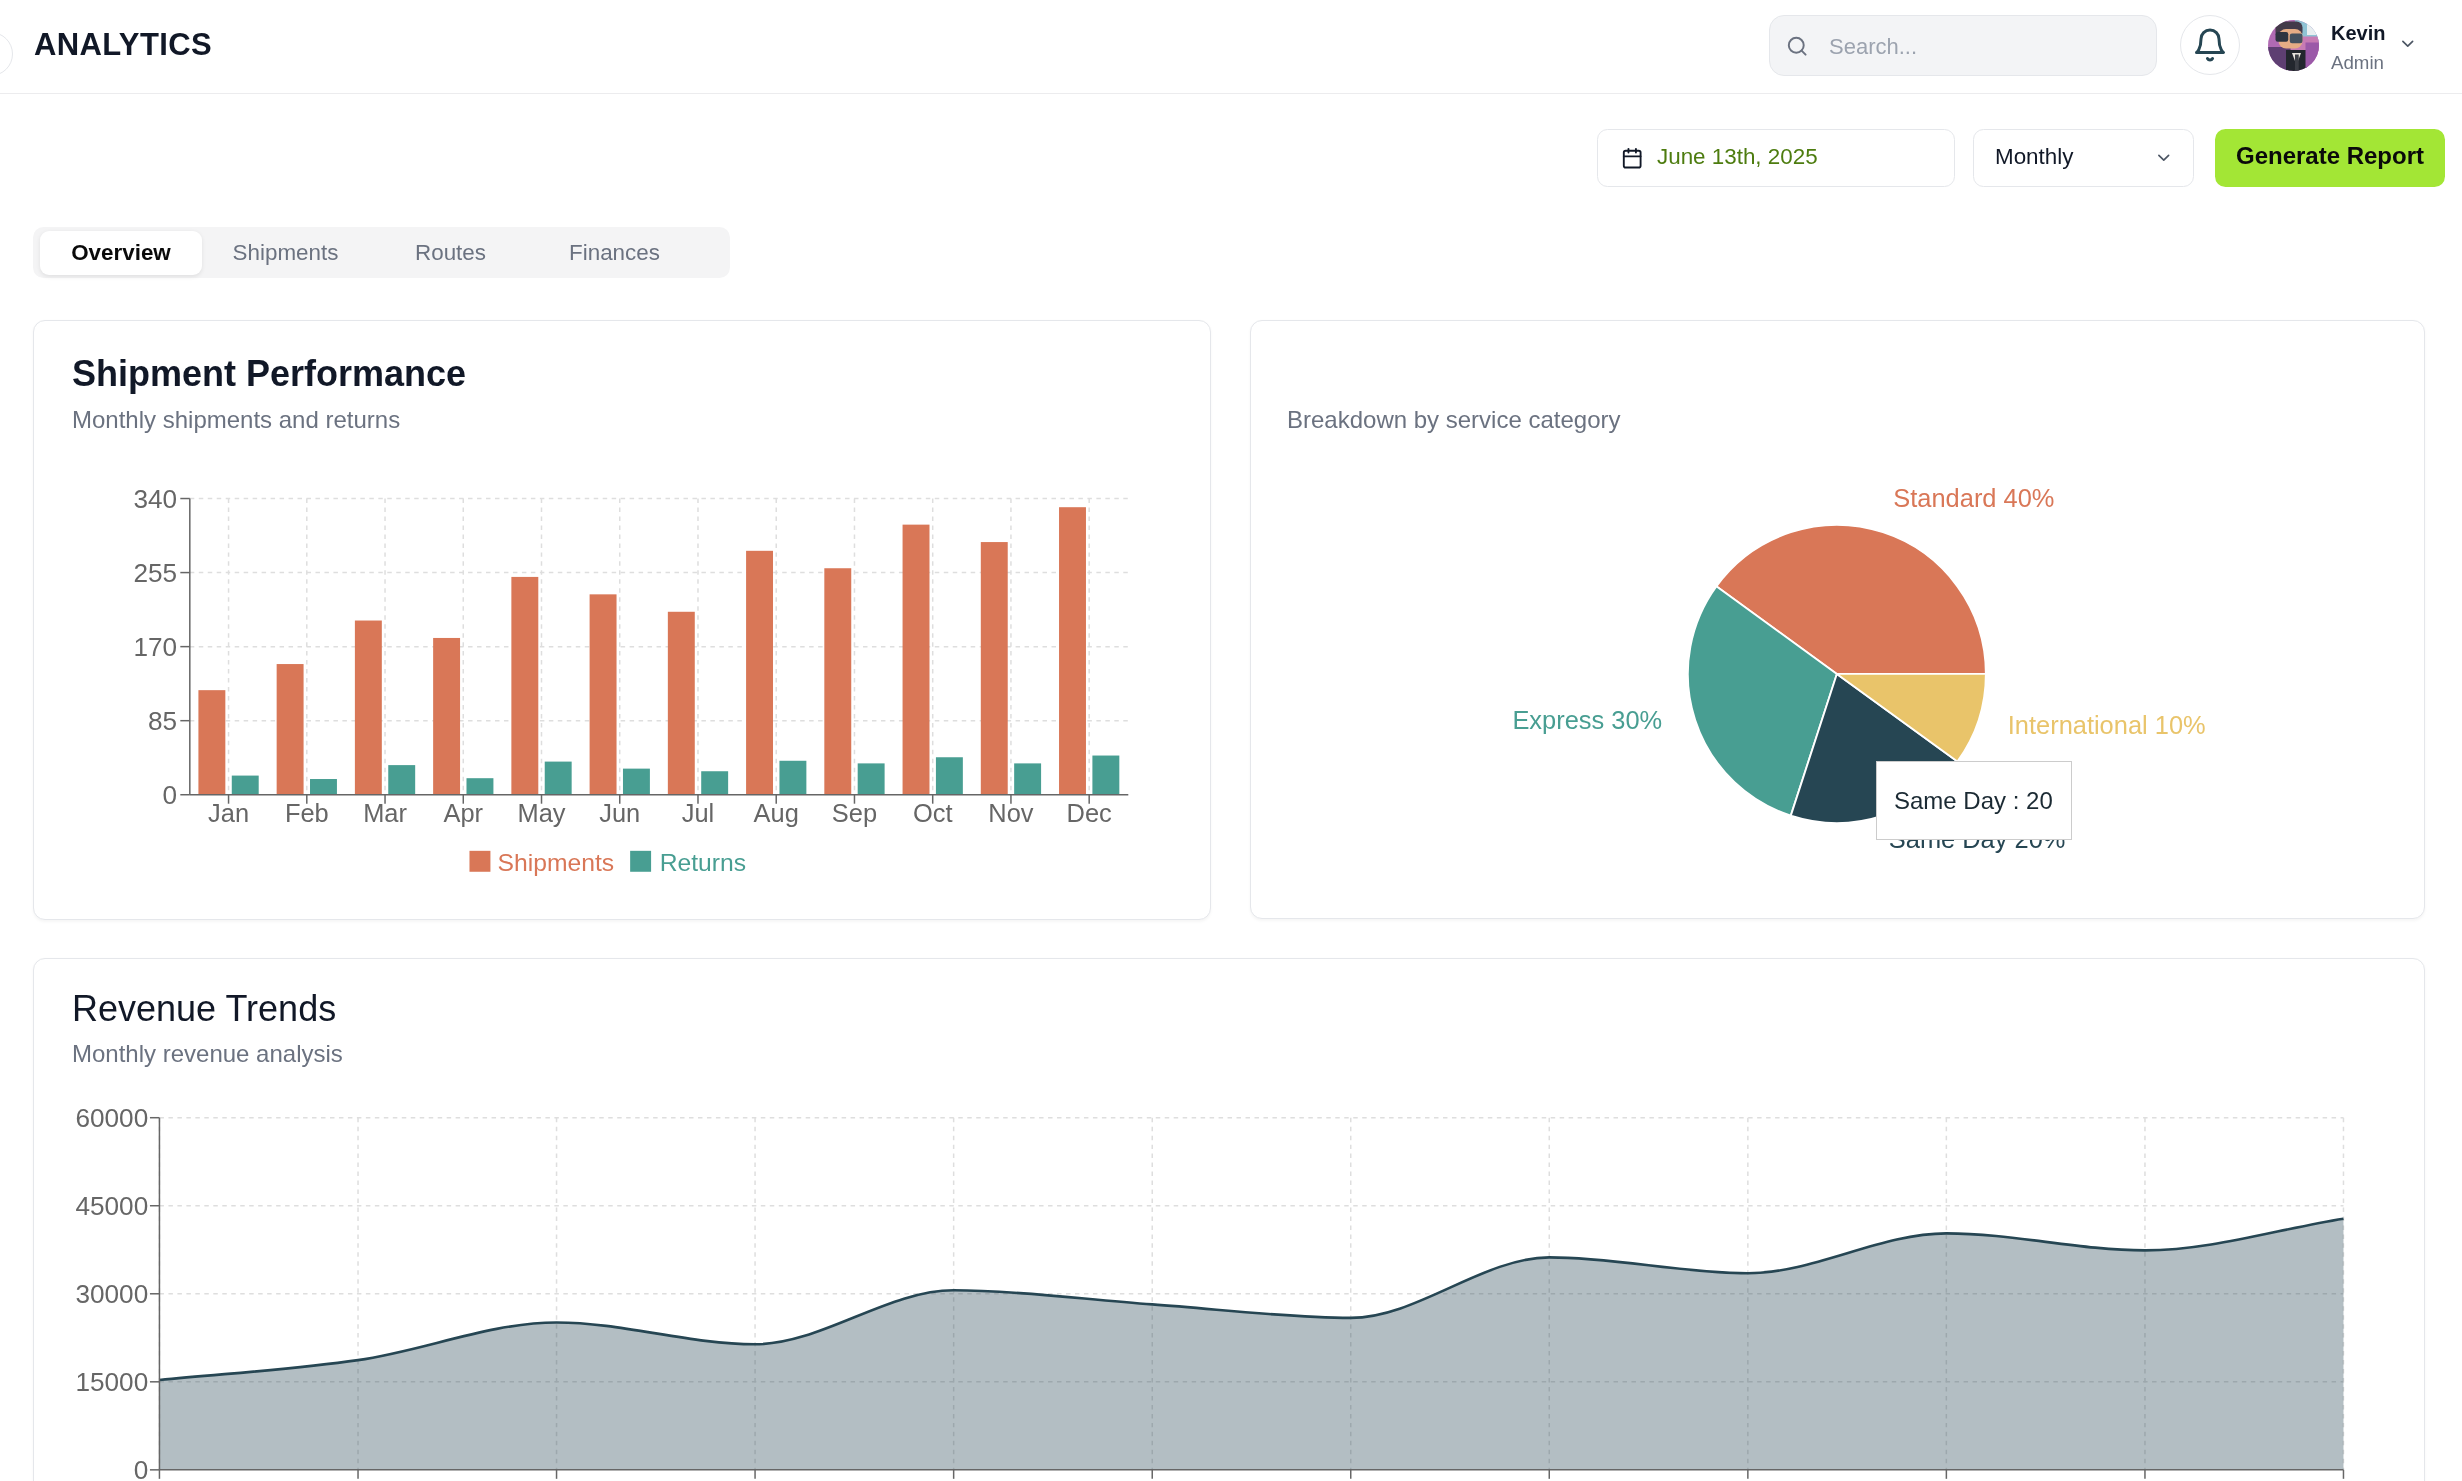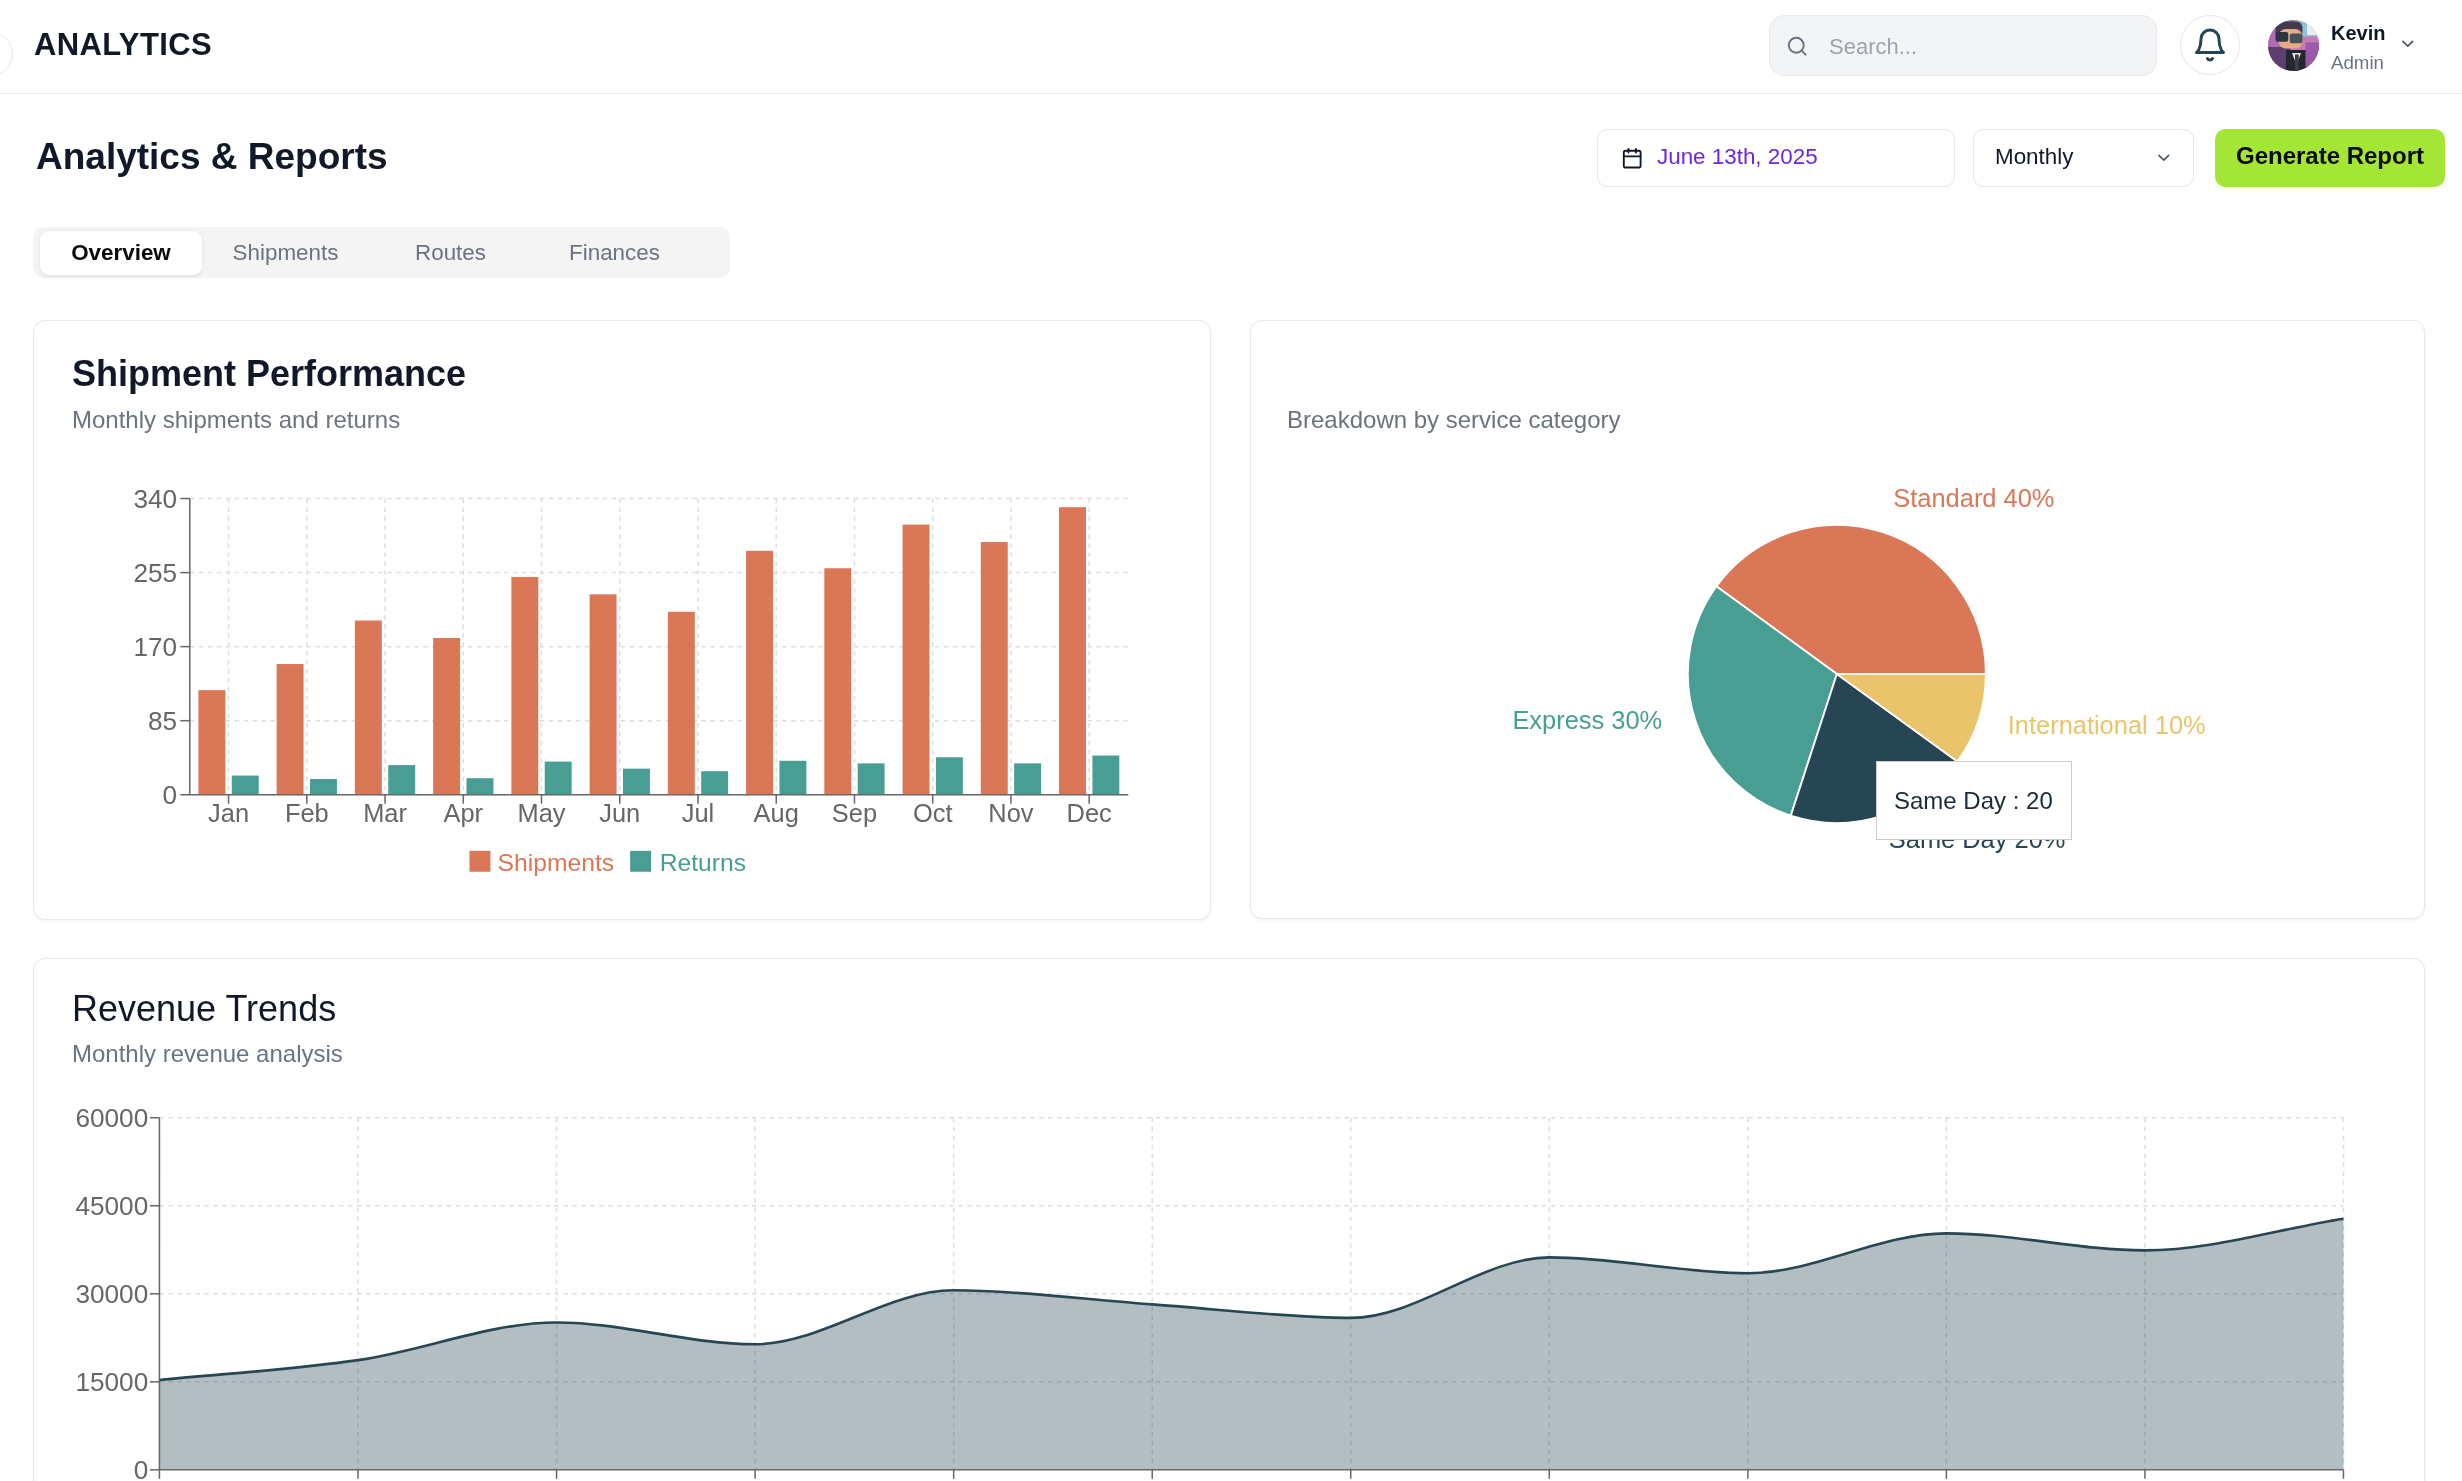--- a/index.html
+++ b/index.html
@@ -38,30 +38,29 @@
 <polygon points="32,44 44,44 38,60" fill="#e8e4de"></polygon>
 <rect x="36" y="46" width="5" height="22" fill="#3c3f46"></rect>
 <rect x="50" y="30" width="18" height="38" fill="#9b59a8"></rect>
 </svg>
   <div class="abs" style="left:2331px;top:22px;font-size:20px;font-weight:700;color:#111827">Kevin</div>
   <div class="abs" style="left:2331px;top:52px;font-size:18.7px;color:#6b7280">Admin</div>
   <svg width="19.5" height="19.5" viewBox="0 0 24 24" fill="none" stroke="#4b5563" stroke-width="2" stroke-linecap="round" stroke-linejoin="round" style="position:absolute;left:2398px;top:34px">
 <path d="m6 9 6 6 6-6"></path>
     </svg>
 
-  <div class="abs" style="left:36px;top:136px;font-size:37px;font-weight:700;color:#111827">Analytics &amp; Reports</div>
 
   <div class="abs" style="left:1597px;top:129px;width:358px;height:58px;background:#fff;border:1.5px solid #e5e7eb;border-radius:10.5px"></div>
   <svg width="22.4" height="22.4" viewBox="0 0 24 24" fill="none" stroke="#111827" stroke-width="2" stroke-linecap="round" stroke-linejoin="round" style="position:absolute;left:1621px;top:147px">
 <path d="M8 2v4"></path>
       <path d="M16 2v4"></path>
       <rect width="18" height="18" x="3" y="4" rx="2"></rect>
       <path d="M3 10h18"></path>
     </svg>
-  <div class="abs" style="left:1657px;top:144px;font-size:22.4px;font-weight:500;color:#6d28d9">June 13th, 2025</div>
+  <div class="abs" style="left:1657px;top:144px;font-size:22.4px;font-weight:500;color:#4d7c0f">June 13th, 2025</div>
 
   <div class="abs" style="left:1973px;top:129px;width:221px;height:58px;background:#fff;border:1.5px solid #e5e7eb;border-radius:10.5px"></div>
   <div class="abs" style="left:1995px;top:144px;font-size:22.4px;color:#111827">Monthly</div>
   <svg width="19.5" height="19.5" viewBox="0 0 24 24" fill="none" stroke="#4b5563" stroke-width="2" stroke-linecap="round" stroke-linejoin="round" style="position:absolute;left:2154px;top:148px">
 <path d="m6 9 6 6 6-6"></path>
     </svg>
 
   <div class="abs" style="left:2215px;top:129px;width:230px;height:58px;background:#a3e635;border-radius:10.5px"></div>
   <div class="abs" style="left:2215px;top:142px;width:230px;text-align:center;font-size:24px;font-weight:700;color:#0a0a0a">Generate Report</div>
 

